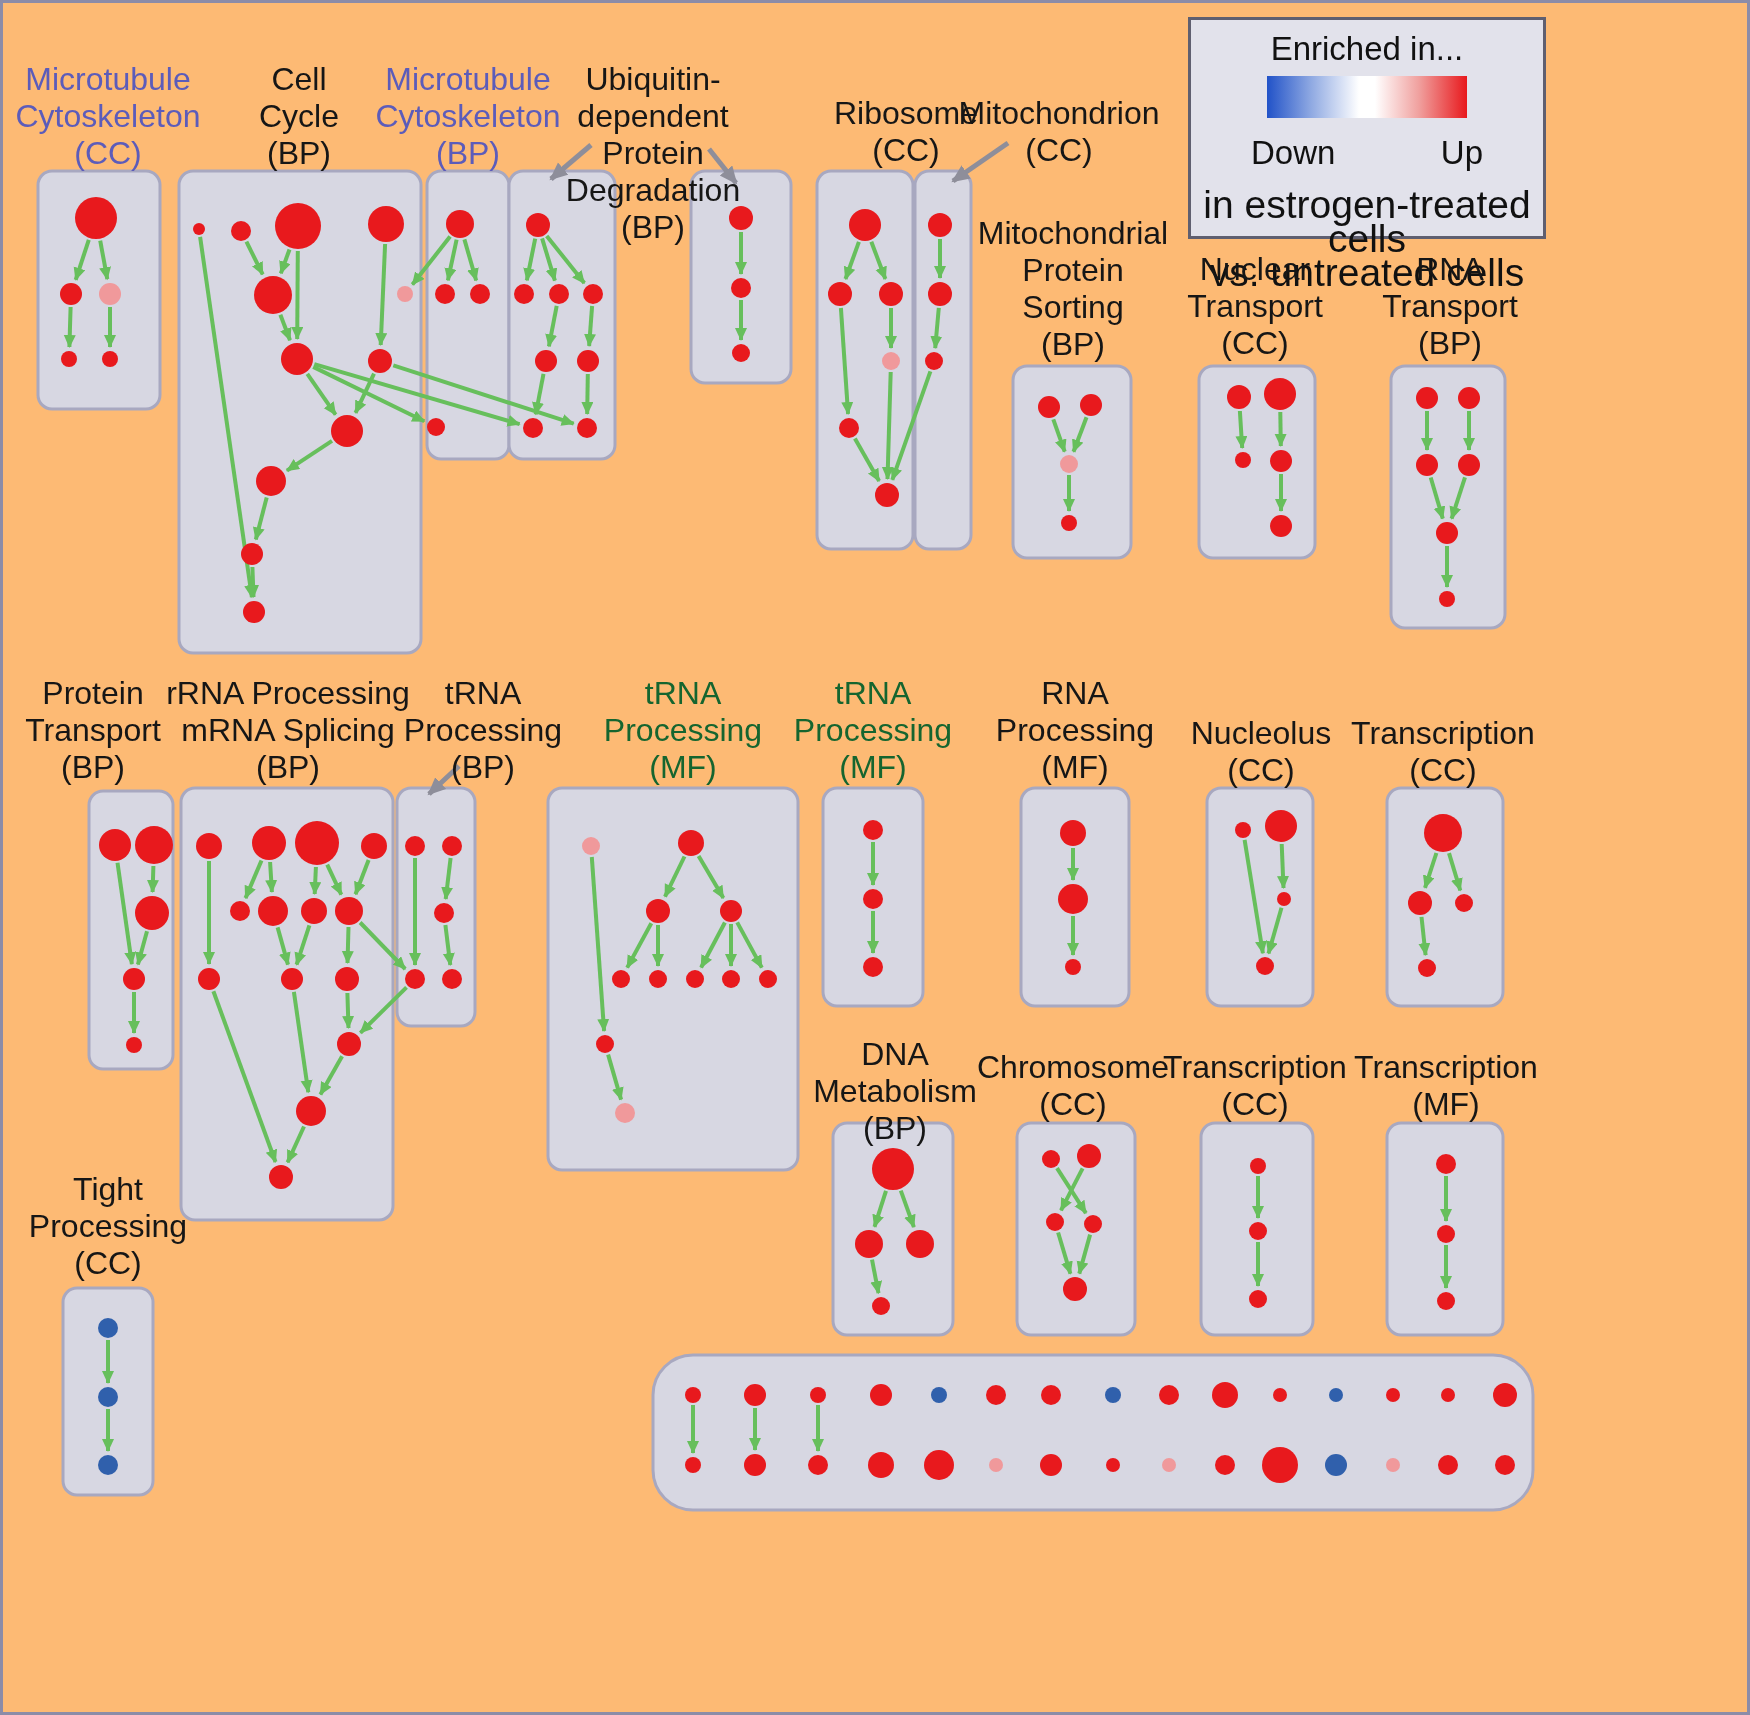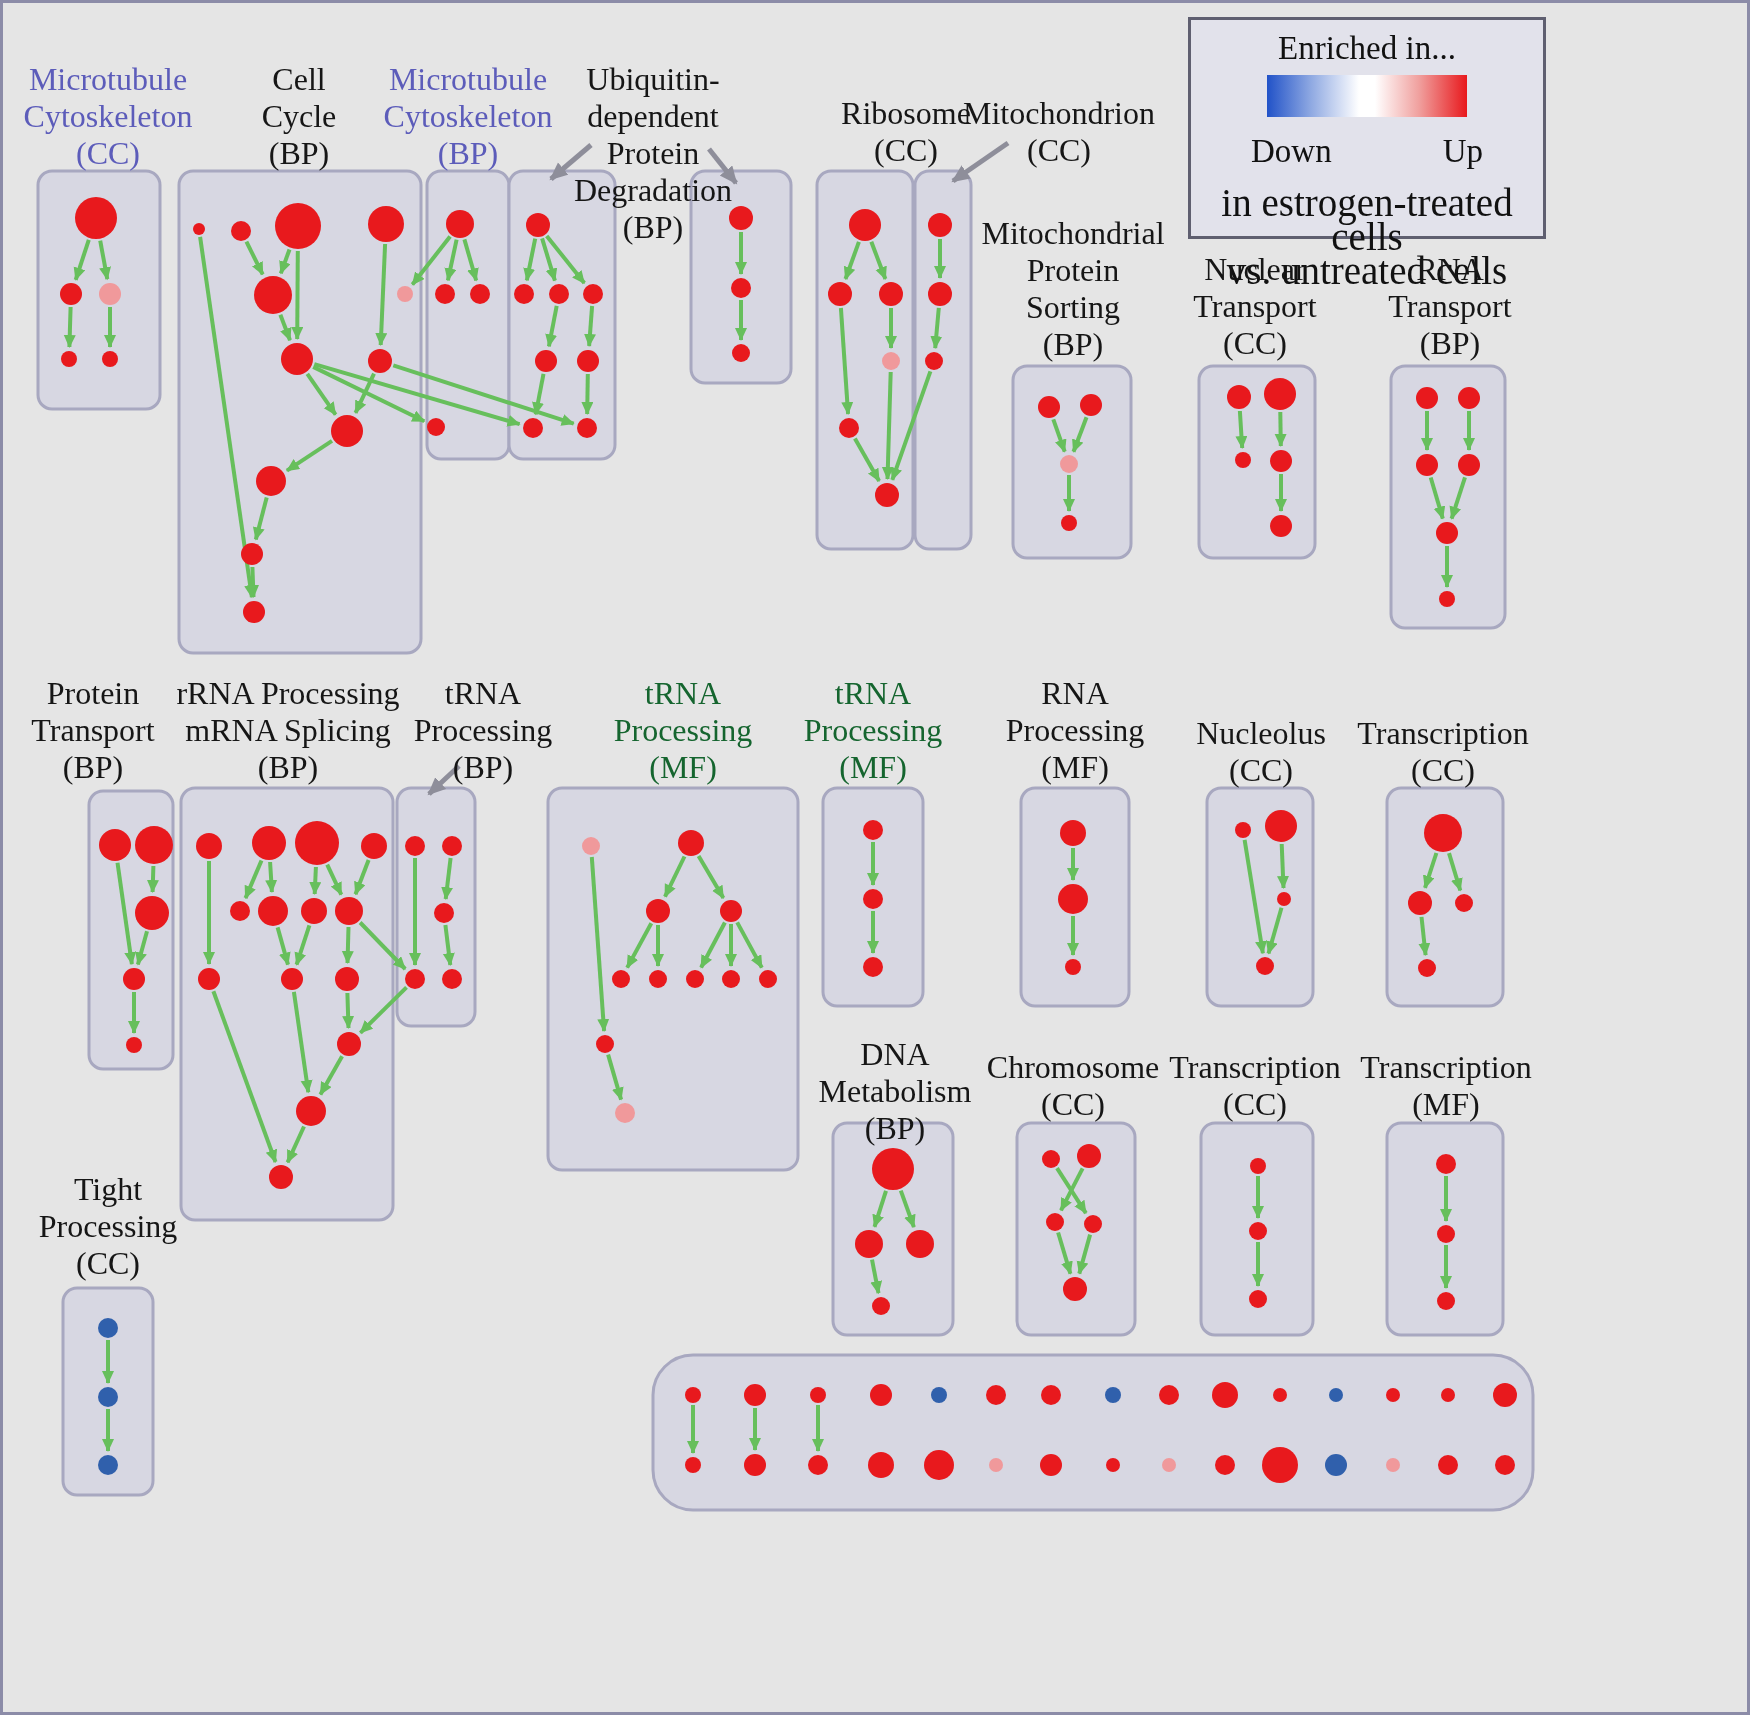--- a/index.html
+++ b/index.html
@@ -1,19 +1,19 @@
 <!DOCTYPE html>
 <html><head>
 <meta charset="utf-8">
 <style>
   html,body{margin:0;padding:0;background:#b8b8d4;}
   #stage{
     position:relative;width:1750px;height:1715px;
-    background:#e5e5e5;border:3px solid #8c8ca8;box-sizing:border-box;
-    overflow:hidden;font-family:Liberation Serif, serif;
+    background:#fdba74;border:3px solid #8c8ca8;box-sizing:border-box;
+    overflow:hidden;font-family:Liberation Sans, sans-serif;
   }
   #diagram{position:absolute;left:0;top:0;}
   .gbox{fill:#d7d7e2;stroke:#a8a8c0;stroke-width:3;}
   .edge{stroke:#67bf5c;stroke-width:4;fill:none;}
   .ann{stroke:#8e8e9a;stroke-width:5;}
   .node{stroke:none;}
   .glabel{
     position:absolute;transform:translateX(-50%);
     text-align:center;white-space:pre-line;
     font-size:32px;line-height:37px;color:#161616;

